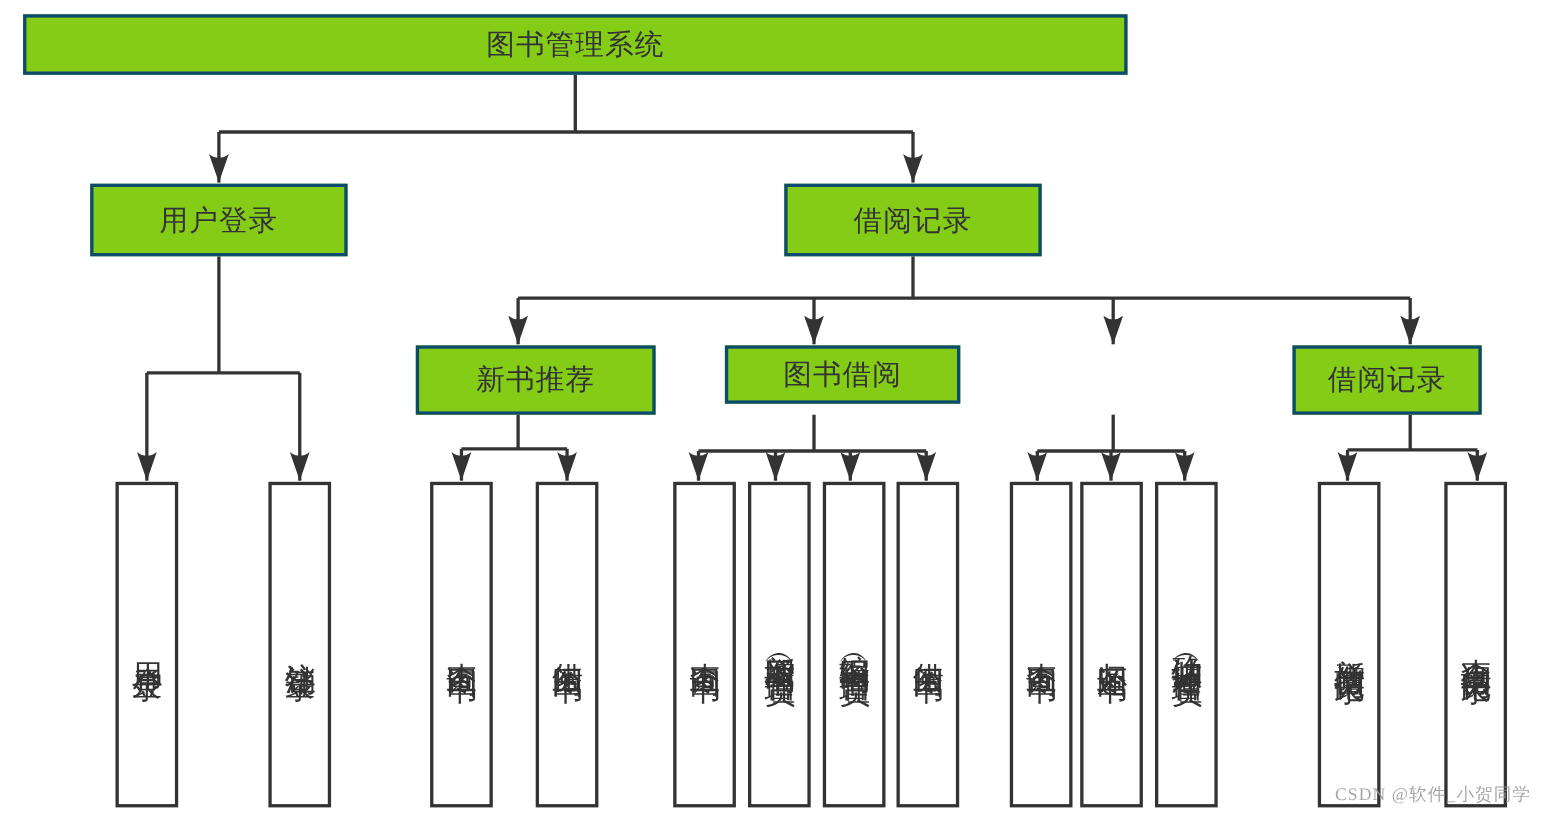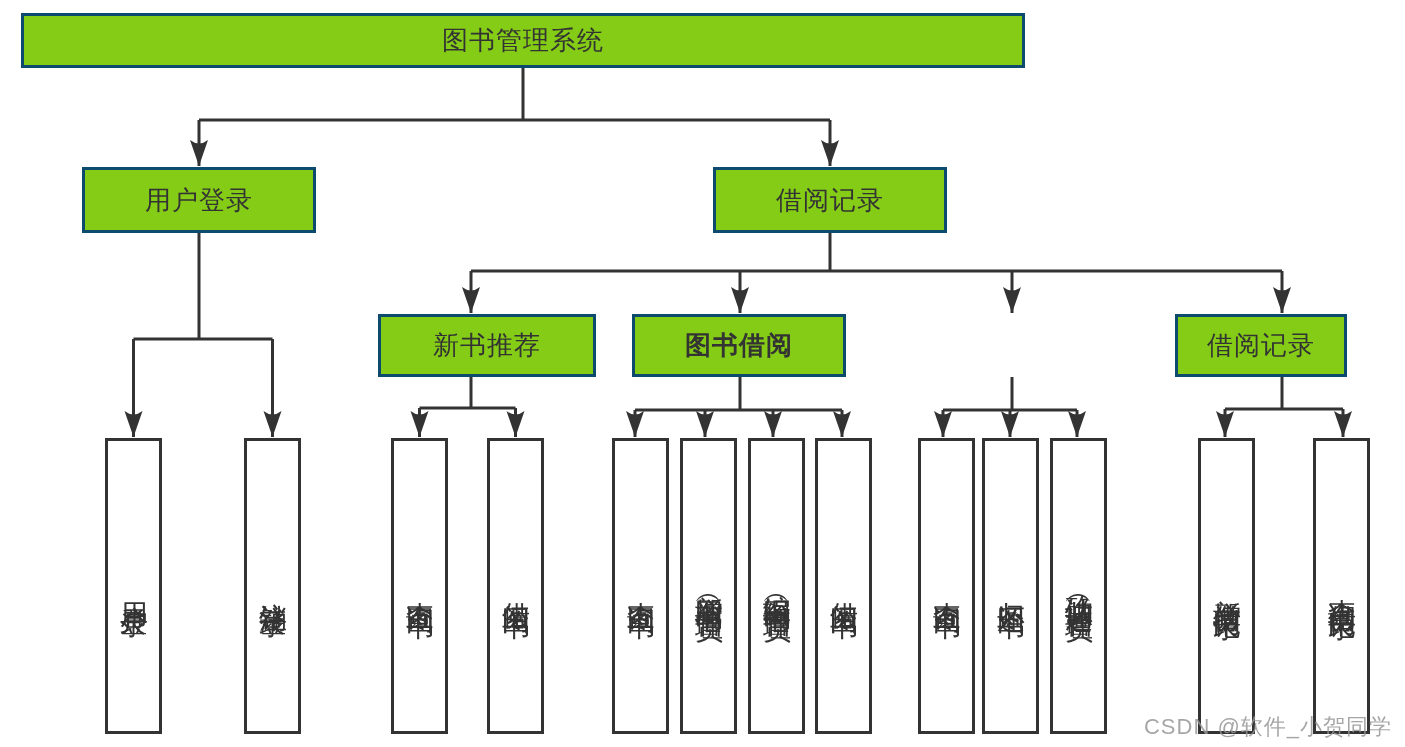--- a/index.html
+++ b/index.html
@@ -48,25 +48,26 @@
     writing-mode: vertical-rl;
     font-size: 28px;
     letter-spacing: 3px;
     line-height: 1;
     white-space: nowrap;
   }
   .watermark {
     position: absolute;
     top: 712px;
     right: 13px;
-    font-size: 22px;
+    font-size: 16px;
     color: rgba(150,150,150,0.85);
     letter-spacing: 1px;
     z-index: 3;
     white-space: nowrap;
+    font-family: Liberation Serif, serif;
   }
 </style>
 </head>
 <body>
 
 <div class="canvas">
 
   <svg class="connectors" width="1405" height="747" viewBox="0 0 1405 747">
     <defs>
       <marker id="ah" markerUnits="userSpaceOnUse" markerWidth="26" markerHeight="20" viewBox="0 0 26 20" refX="26" refY="10" orient="auto">
@@ -116,21 +117,21 @@
       <path d="M1343 409 V437" marker-end="url(#ah)"></path>
     </g>
   </svg>
 
   <div class="node" style="left:21px; top:13px; width:1004px; height:55px;">图书管理系统</div>
 
   <div class="node" style="left:82px; top:167px; width:234px; height:66px;">用户登录</div>
   <div class="node" style="left:713px; top:167px; width:234px; height:66px;">借阅记录</div>
 
   <div class="node" style="left:362px; top:314px; width:218px; height:63px;margin-left:16px;">新书推荐</div>
-  <div class="node" style="left:632px; top:314px; width:214px; height:63px;font-weight:bold;">图书借阅</div>
+  <div class="node" style="left:659px; top:314px; width:214px; height:53px;">图书借阅</div>
   <div class="node" style="left:1175px; top:314px; width:172px; height:63px;">借阅记录</div>
 
   <div class="leaf" style="left:105px;">
     <span>用户登录</span>
   </div>
   <div class="leaf" style="left:244px;">
     <span>注销登录</span>
   </div>
 
   <div class="leaf" style="left:391px;">

